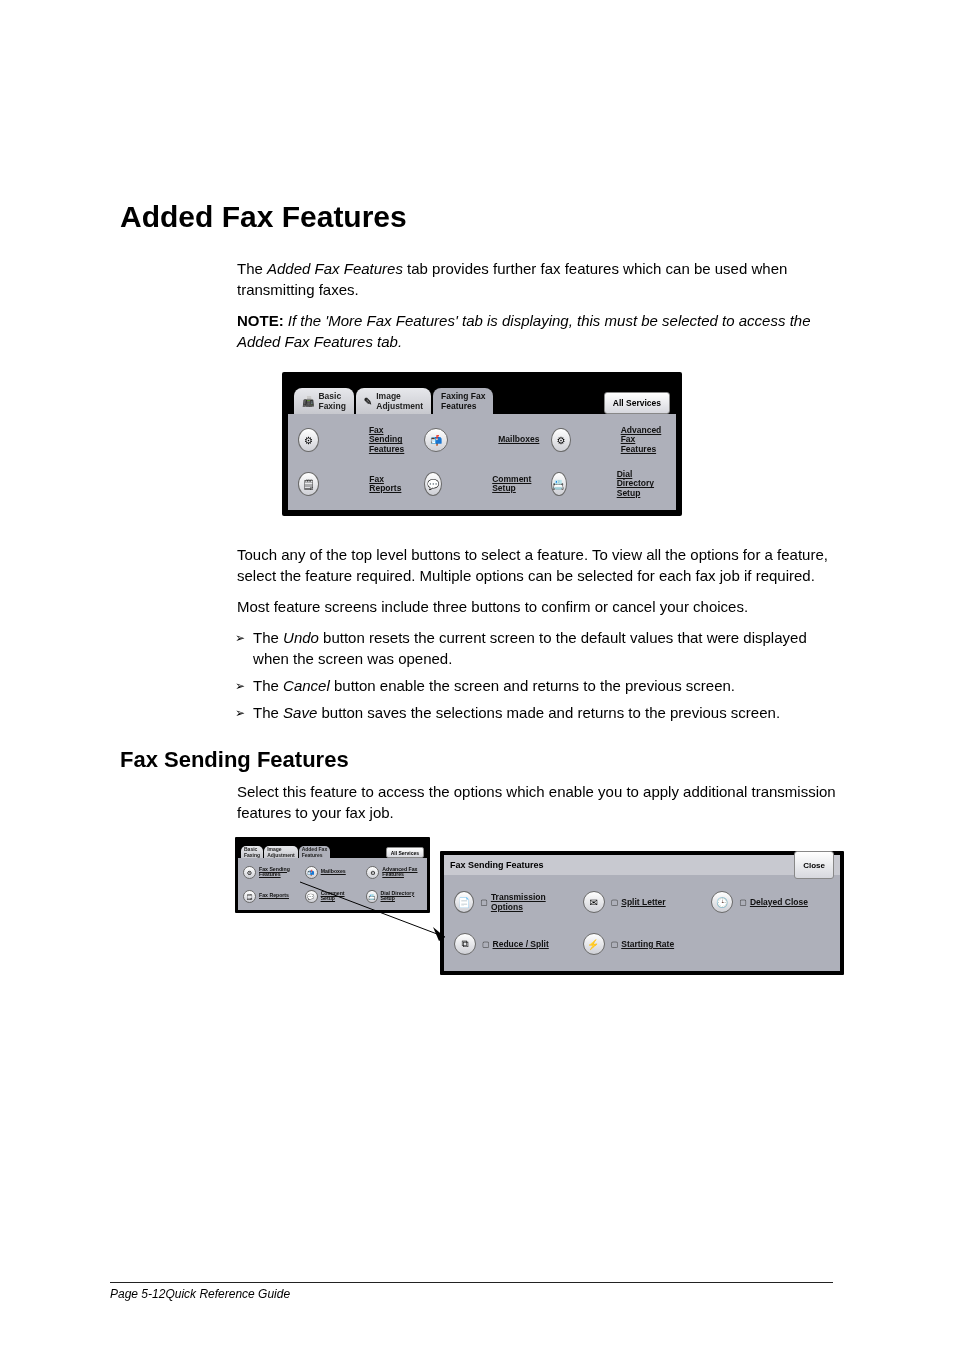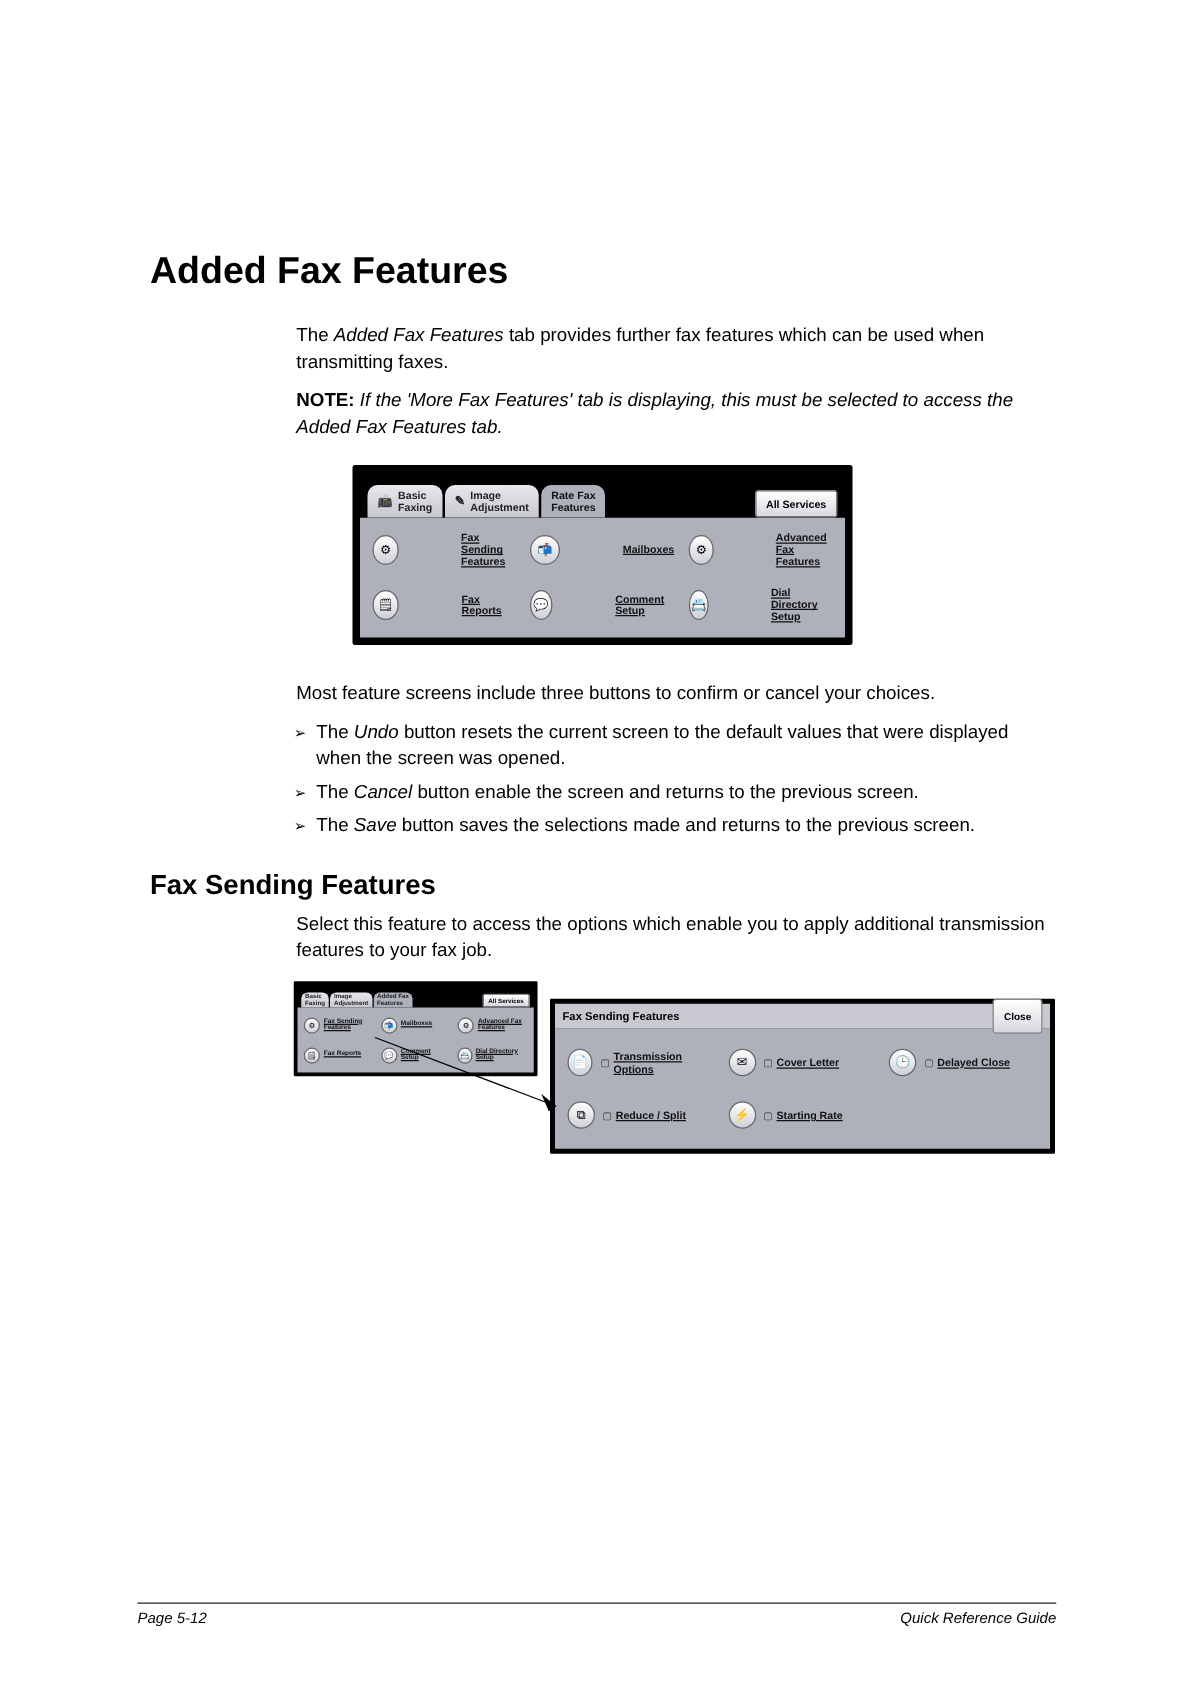--- a/index.html
+++ b/index.html
@@ -46,21 +46,21 @@
   .right-head { background:#c8c9d0; height:20px; display:flex; align-items:center; padding:0 6px; font-size:9px; font-weight:bold;}
   .right-close { margin-left:auto; height:28px; background:linear-gradient(#fff,#d7d8de); border:1px solid #888; border-radius:3px; padding:12px 8px; font-size:8px; font-weight:bold; display:flex; align-items:center;}
   .right-body { background:#aeb0ba; padding:14px 10px; display:grid; grid-template-columns:repeat(3,1fr); gap:16px 10px;}
   .rfeat { display:flex; align-items:center; height:26px;}
   .rfeat .rr { width:22px; height:22px; border-radius:50%; background:linear-gradient(#fff,#cfd0d6); border:1px solid #6a6a6a; margin-right:6px; display:flex; align-items:center; justify-content:center; font-size:10px;}
   .rfeat .chk { font-size:8px; margin-right:3px; color:#333;}
   .rfeat .rl { font-size:8.5px; font-weight:bold; text-decoration:underline; color:#111;}
 
   .arrow-svg { position:absolute; pointer-events:none; }
 
-  .footer { position:absolute; left:110px; right:109px; bottom:50px; border-top:1px solid #222; padding-top:4px; display:flex; justify-content:space-between; font-size:12px; font-style:italic; }
+  .footer { position:absolute; left:110px; right:121px; bottom:50px; border-top:1px solid #222; padding-top:4px; display:flex; font-size:12px; font-style:italic; }
 </style>
 </head>
 <body>
 
 <div class="page">
   <h1>Added Fax Features</h1>
 
   <div class="body-text">
     <p>
       <span>The </span><em>Added Fax Features</em><span> tab provides further fax features which can be used when transmitting faxes.</span>
@@ -77,21 +77,21 @@
           <span class="tab-icon">📠</span>
           <span style="white-space:pre-line">Basic
 Faxing</span>
         </div>
         <div class="tab tab-inactive">
           <span class="tab-icon">✎</span>
           <span style="white-space:pre-line">Image
 Adjustment</span>
         </div>
         <div class="tab tab-active">
-          <span style="white-space:pre-line">Rate Fax
+          <span style="white-space:pre-line">Faxing Fax
 Features</span>
         </div>
         <div class="all-services">All Services</div>
       </div>
       <div class="feature-grid">
         <div class="feat-btn">
           <span class="round">⚙</span>
           <span class="lbl" style="white-space:pre-line">Fax Sending
 Features</span>
         </div>
@@ -114,20 +114,21 @@
         </div>
         <div class="feat-btn">
           <span class="round">📇</span>
           <span class="lbl" style="white-space:pre-line">Dial Directory Setup</span>
         </div>
       </div>
     </div>
   </div>
 
   <div class="body-text">
+    <p>Touch any of the top level buttons to select a feature. To view all the options for a feature, select the feature required. Multiple options can be selected for each fax job if required.</p>
     <p>Most feature screens include three buttons to confirm or cancel your choices.</p>
   </div>
 
   <div class="bullets">
     <div class="item">
       <span class="chevron">➢</span>
       <span class="bullet-text"><span>The </span><em>Undo</em><span> button resets the current screen to the default values that were displayed when the screen was opened.</span></span>
     </div>
     <div class="item">
       <span class="chevron">➢</span>
@@ -199,21 +200,21 @@
       </div>
       <div class="right-body">
         <div class="rfeat">
           <span class="rr">📄</span>
           <span class="chk">▢</span>
           <span class="rl">Transmission Options</span>
         </div>
         <div class="rfeat">
           <span class="rr">✉</span>
           <span class="chk">▢</span>
-          <span class="rl">Cover Letter</span>
+          <span class="rl">Split Letter</span>
         </div>
         <div class="rfeat">
           <span class="rr">🕒</span>
           <span class="chk">▢</span>
           <span class="rl">Delayed Close</span>
         </div>
         <div class="rfeat">
           <span class="rr">⧉</span>
           <span class="chk">▢</span>
           <span class="rl">Reduce / Split</span>

